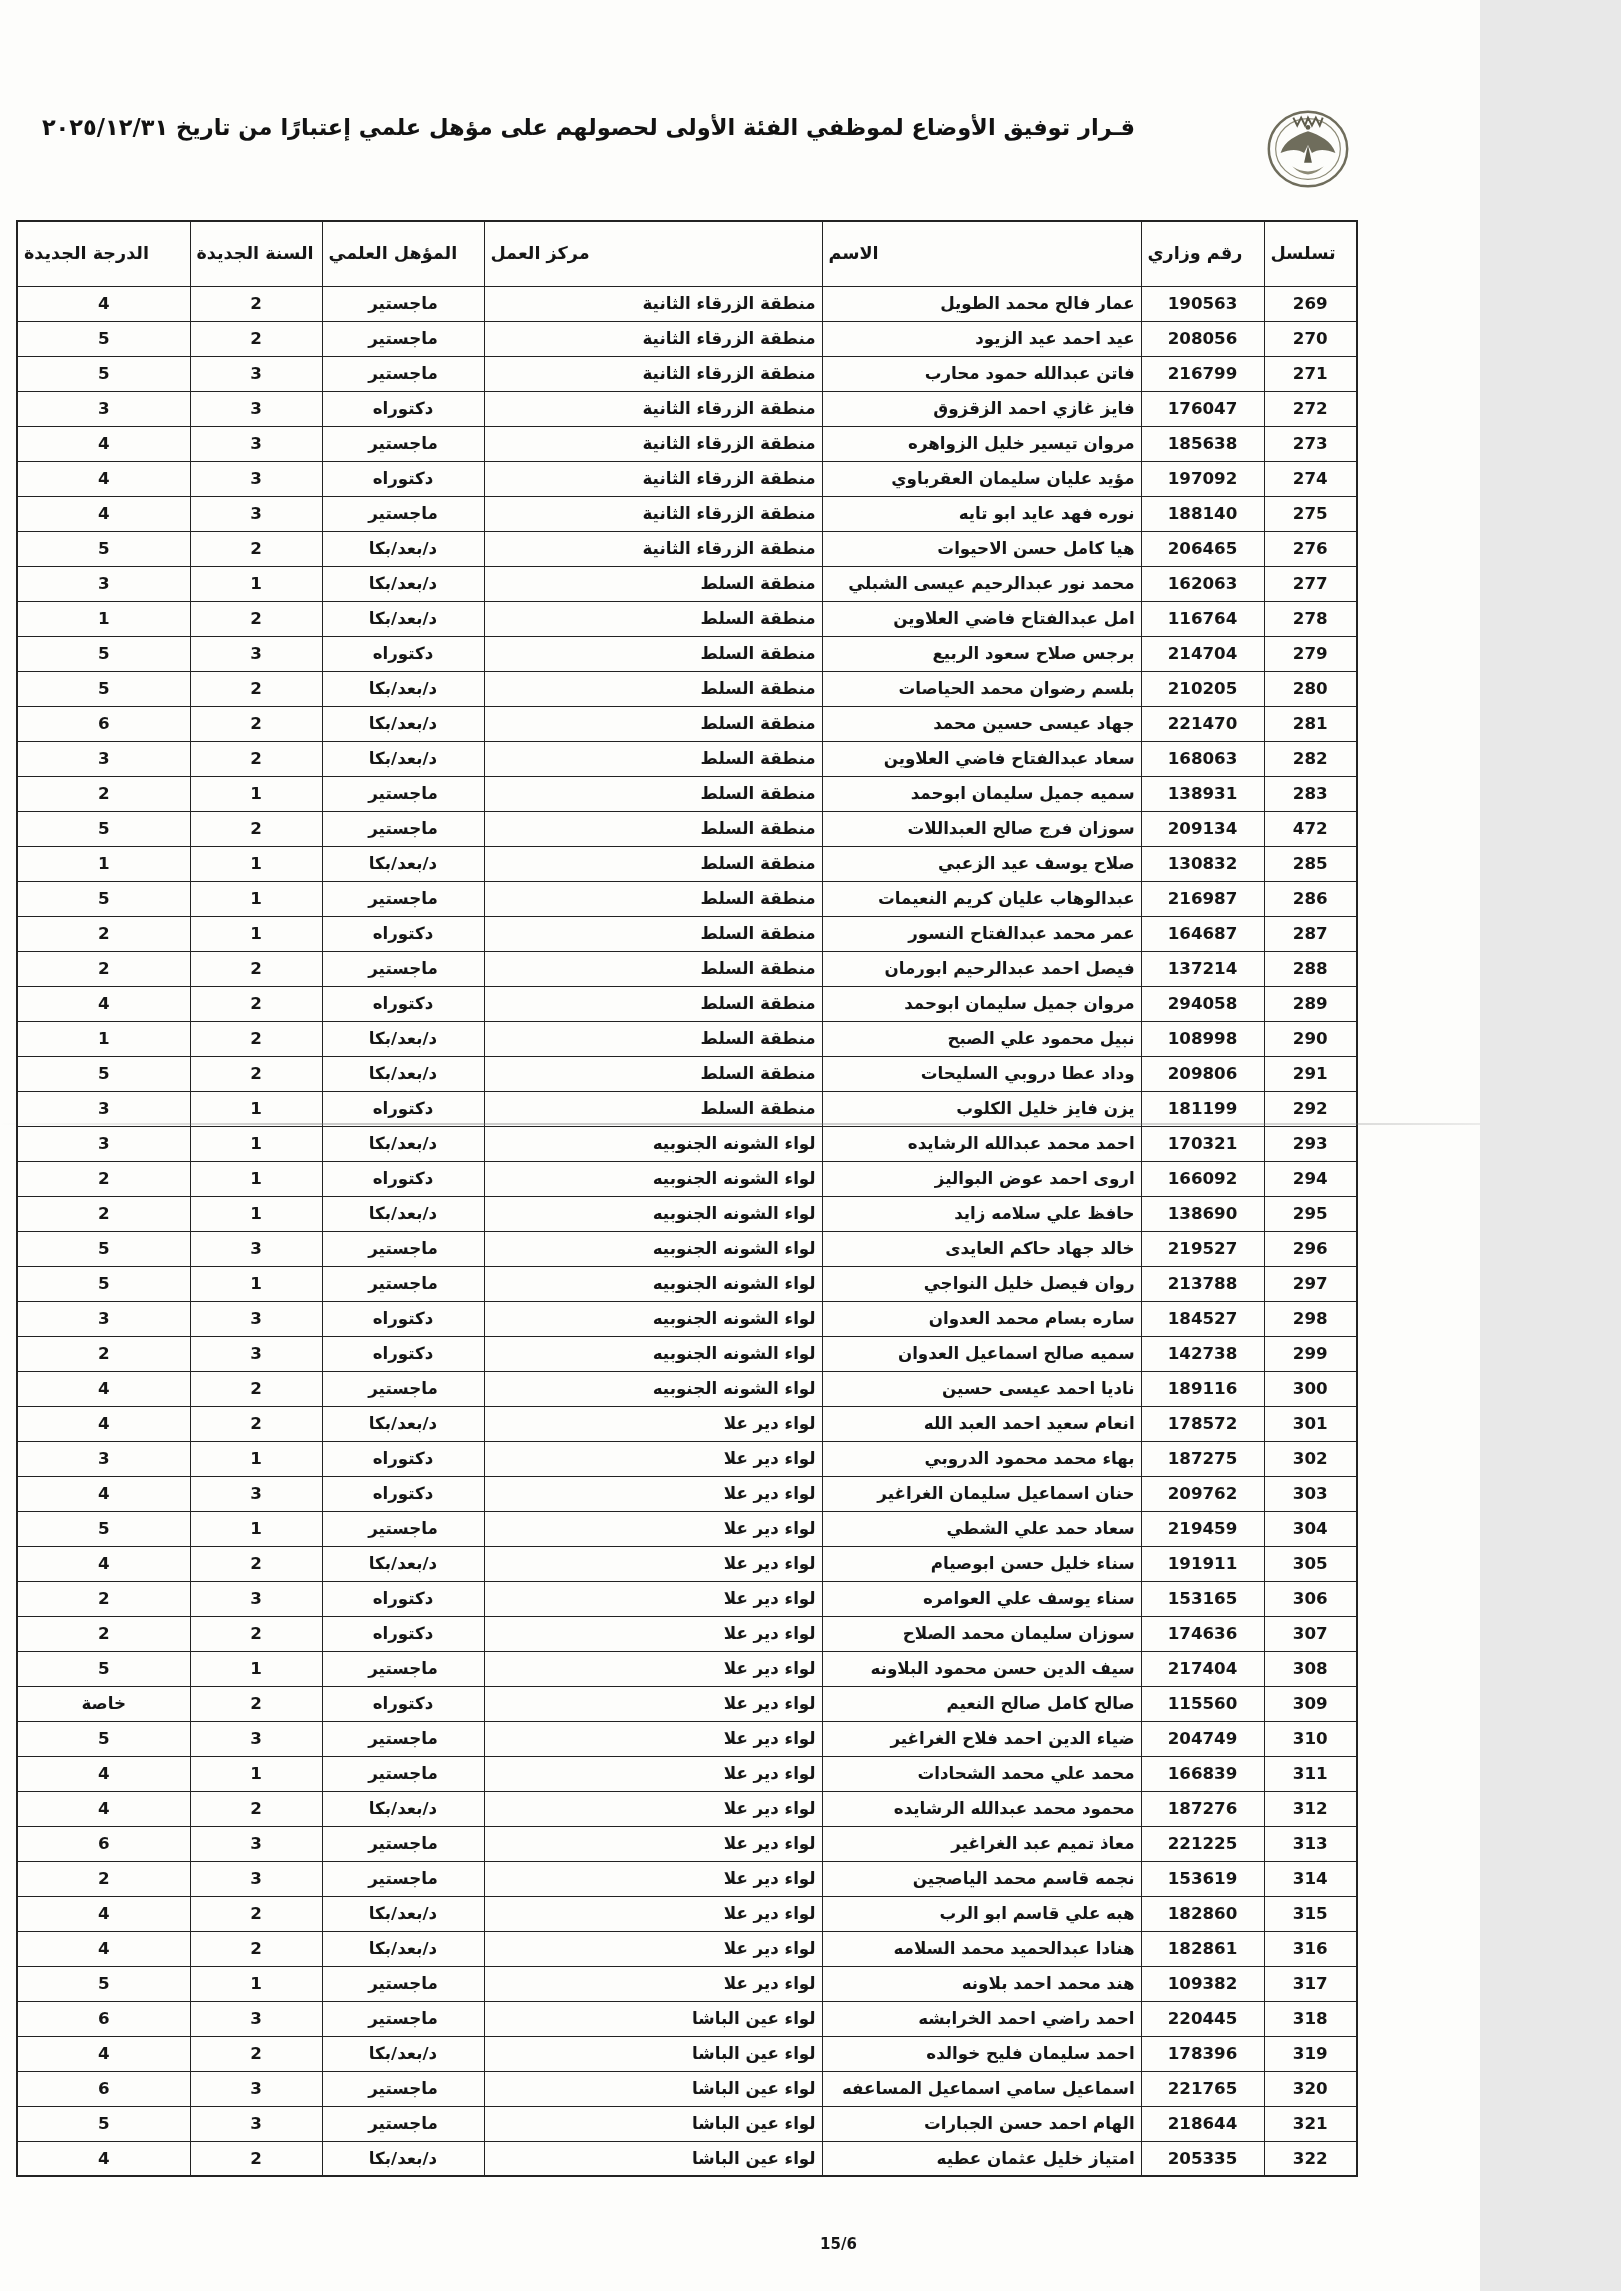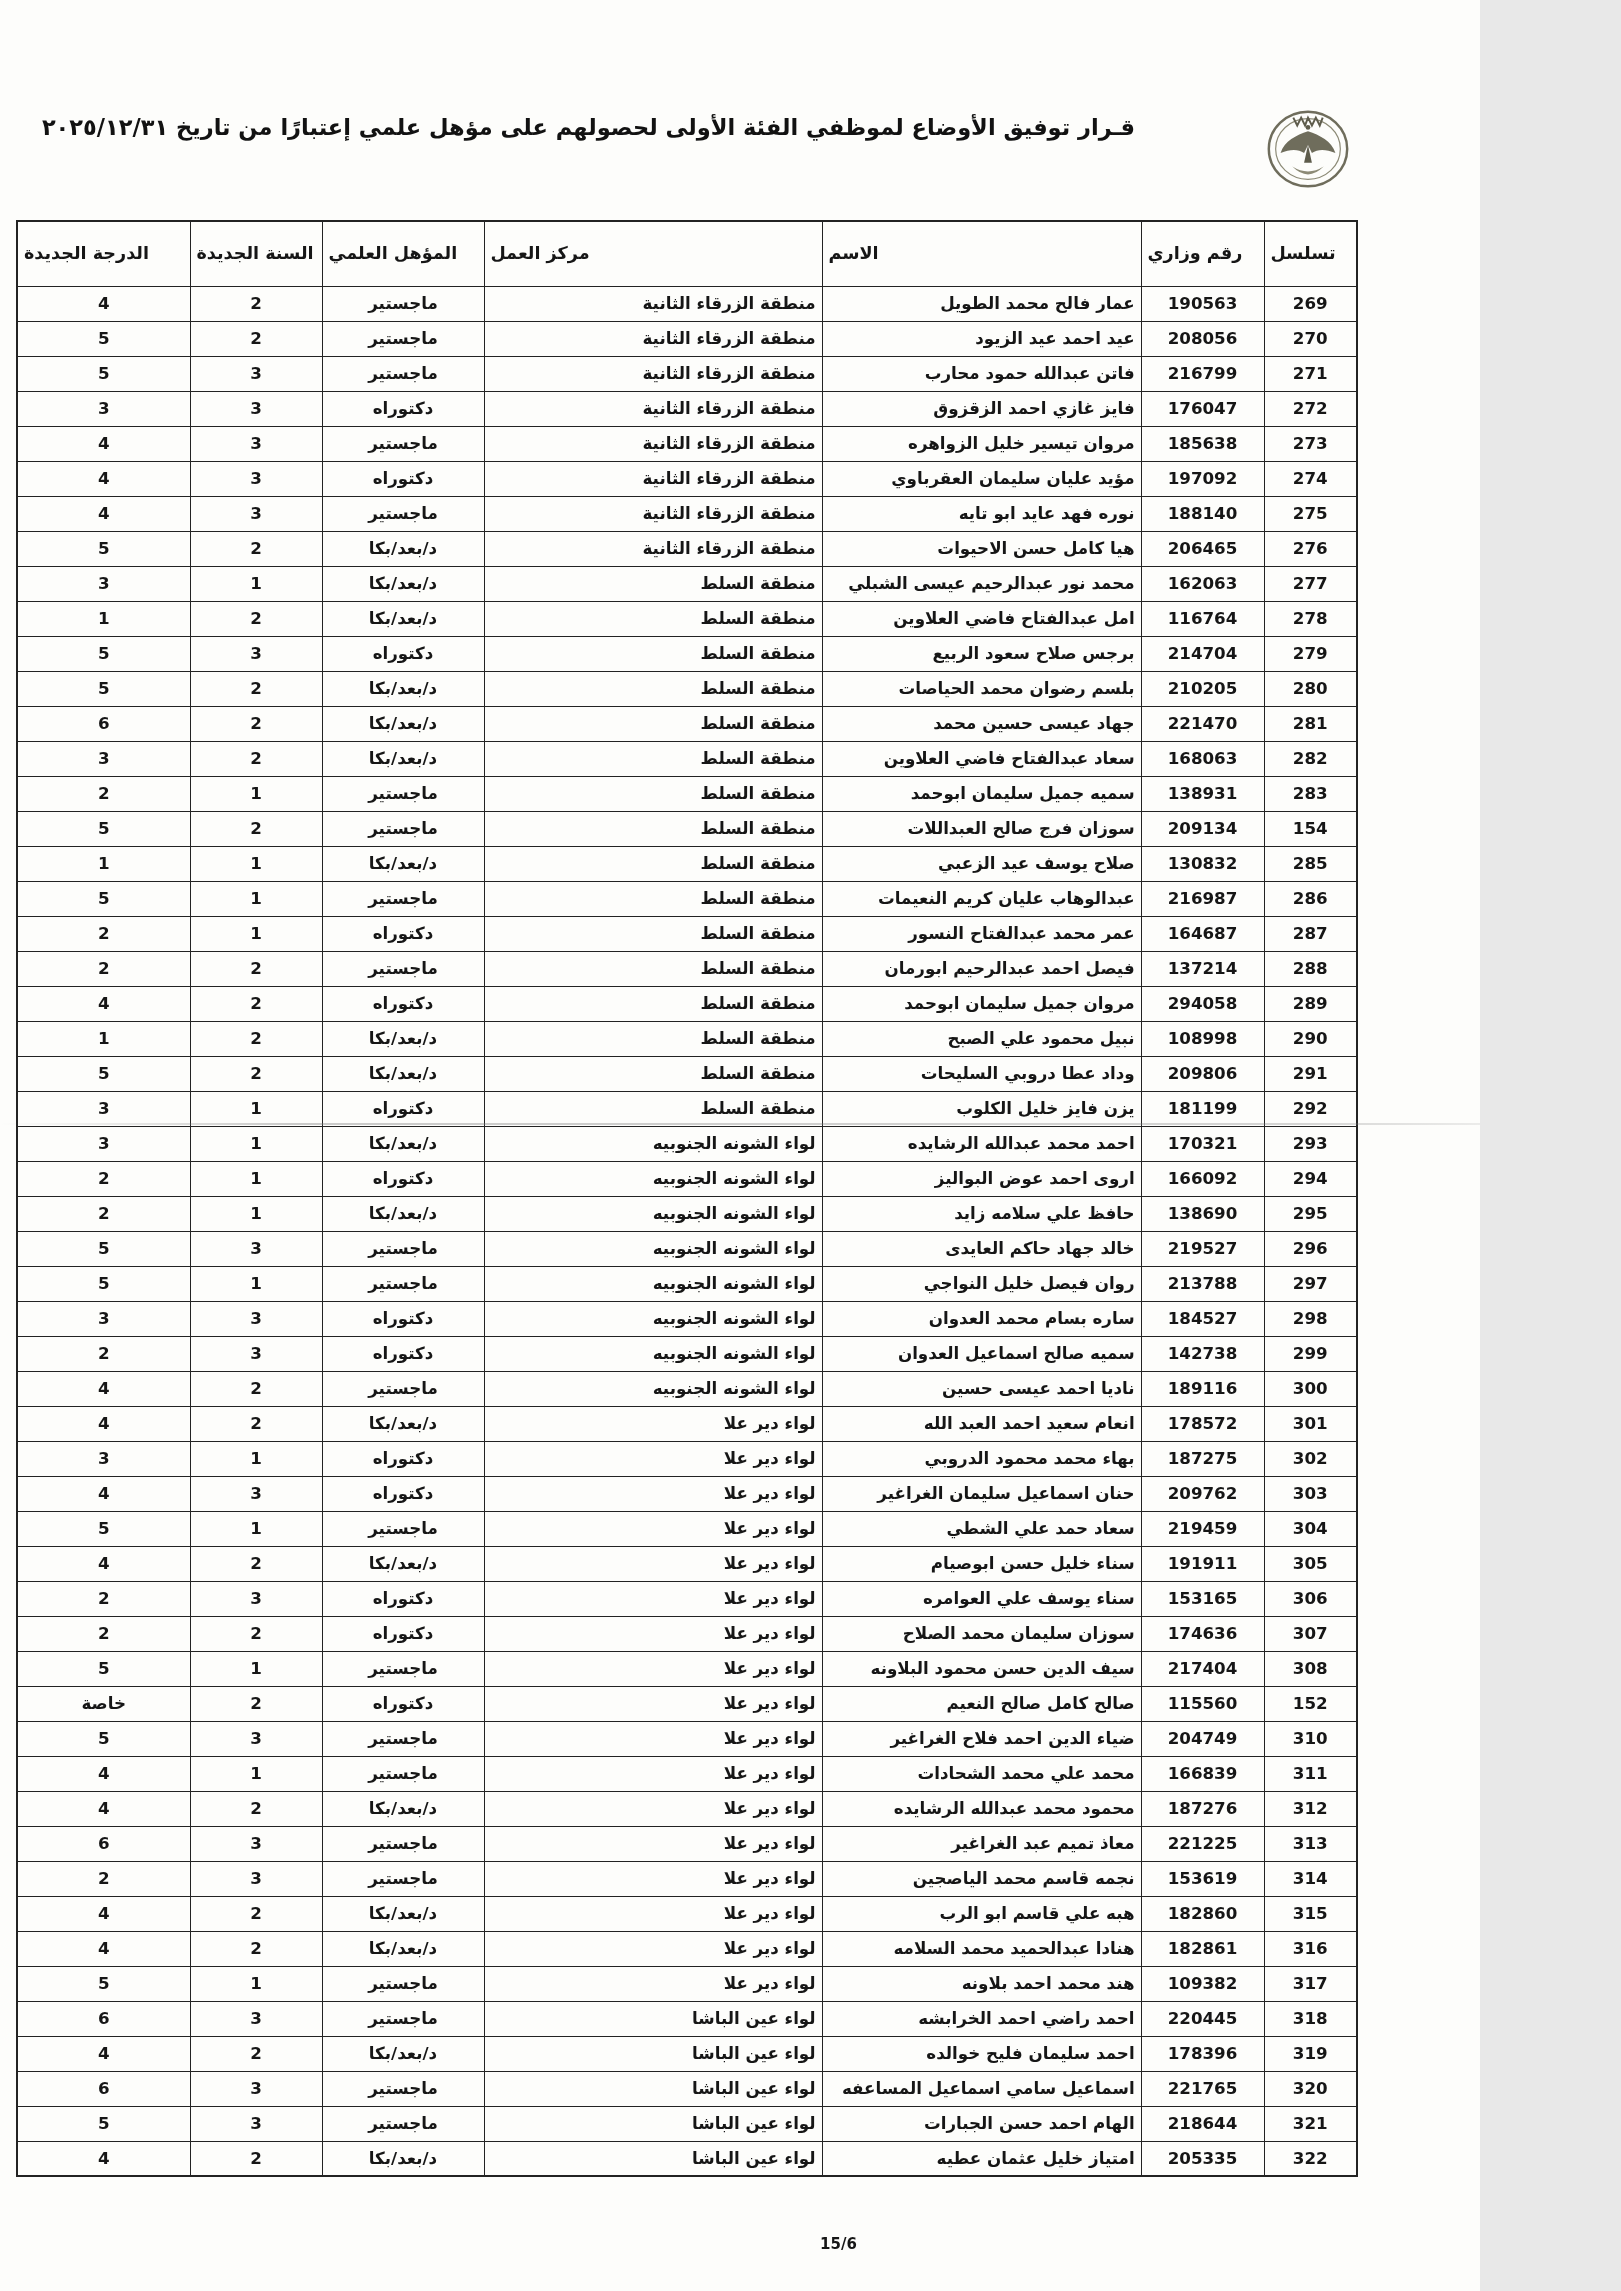--- a/index.html
+++ b/index.html
@@ -245,21 +245,21 @@
         <tr>
           <td class="c0">283</td>
           <td class="c1">138931</td>
           <td class="c2">سميه جميل سليمان ابوحمد</td>
           <td class="c3">منطقة السلط</td>
           <td class="c4">ماجستير</td>
           <td class="c5">1</td>
           <td class="c6">2</td>
         </tr>
         <tr>
-          <td class="c0">154</td>
+          <td class="c0">472</td>
           <td class="c1">209134</td>
           <td class="c2">سوزان فرج صالح العبداللات</td>
           <td class="c3">منطقة السلط</td>
           <td class="c4">ماجستير</td>
           <td class="c5">2</td>
           <td class="c6">5</td>
         </tr>
         <tr>
           <td class="c0">285</td>
           <td class="c1">130832</td>
@@ -470,21 +470,21 @@
         <tr>
           <td class="c0">308</td>
           <td class="c1">217404</td>
           <td class="c2">سيف الدين حسن محمود البلاونه</td>
           <td class="c3">لواء دير علا</td>
           <td class="c4">ماجستير</td>
           <td class="c5">1</td>
           <td class="c6">5</td>
         </tr>
         <tr>
-          <td class="c0">152</td>
+          <td class="c0">309</td>
           <td class="c1">115560</td>
           <td class="c2">صالح كامل صالح النعيم</td>
           <td class="c3">لواء دير علا</td>
           <td class="c4">دكتوراه</td>
           <td class="c5">2</td>
           <td class="c6">خاصة</td>
         </tr>
         <tr>
           <td class="c0">310</td>
           <td class="c1">204749</td>

